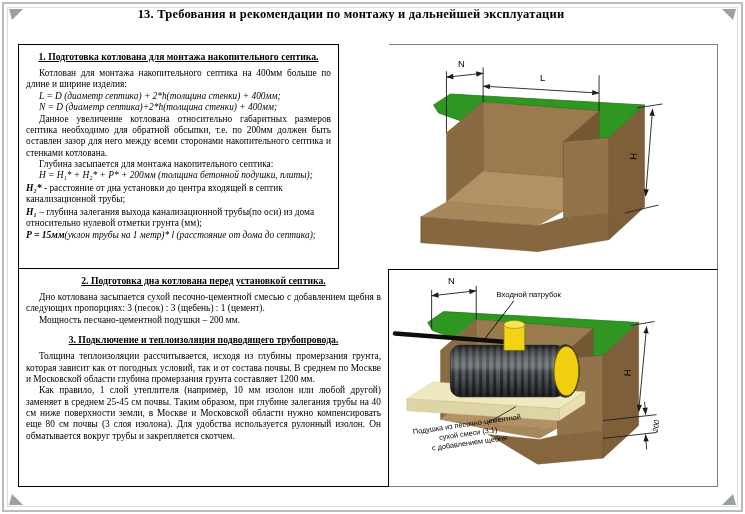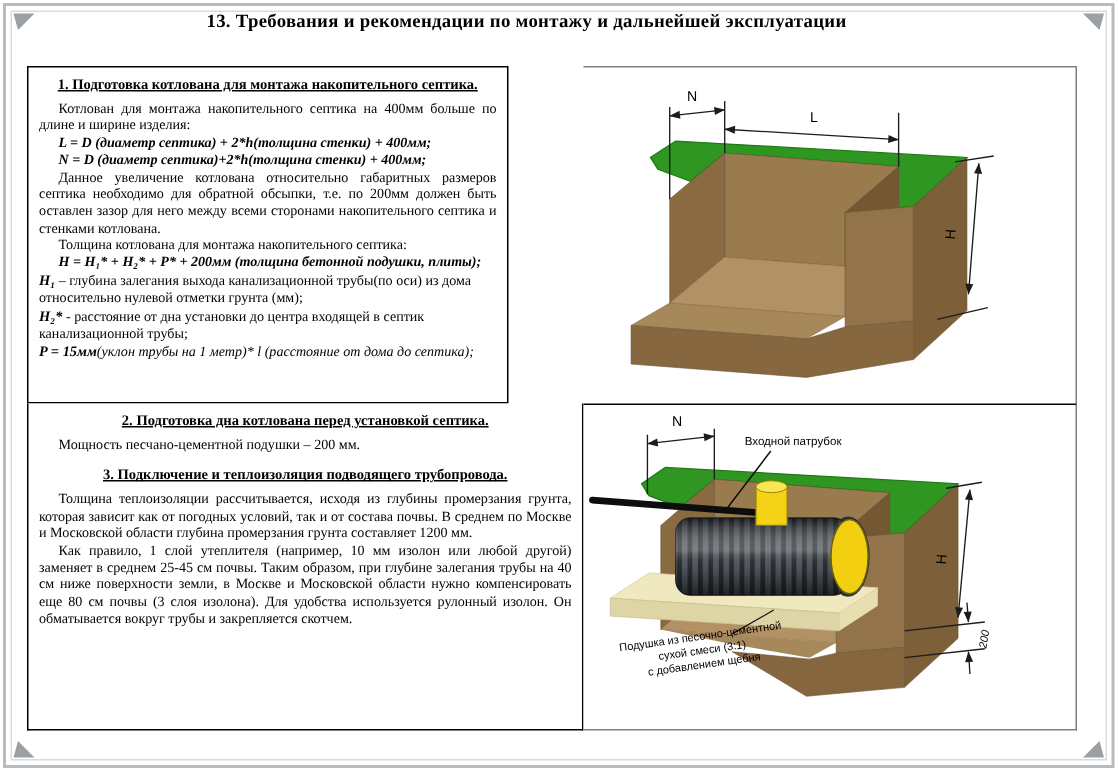--- a/index.html
+++ b/index.html
@@ -22,21 +22,21 @@
 
   .layout{position:absolute;left:18px;top:44px;width:700px;height:443px;}
   .cell{position:absolute;background:#fff;box-sizing:border-box;overflow:hidden;}
   .cell-text1{left:0;top:0;width:321px;height:225px;border:1px solid #000;padding:3px 7px 2px;}
   .cell-text2{left:0;top:225px;width:371px;height:218px;border:1px solid #000;border-top:none;padding:3px 7px 2px;}
   .cell-fig1{left:371px;top:0;width:329px;height:225px;border:1px solid #808080;border-left:none;border-bottom:none;}
   .cell-fig2{left:371px;top:225px;width:329px;height:218px;border:1px solid #808080;border-left:none;border-top:1px solid #000;}
 
   .sec-h{text-align:center;font-weight:bold;text-decoration:underline;font-size:9.7px;margin:3px 0 6px;}
   .cell p{margin:0;font-size:9.4px;line-height:1.21;text-align:justify;text-indent:13px;}
-  .formula{font-weight:bold;font-style:italic;text-align:left;font-size:9.6px;}
+  .formula{font-weight:normal;font-style:italic;text-align:left;font-size:9.6px;}
   .def{text-indent:0 !important;text-align:left !important;}
   .term{font-weight:bold;font-style:italic;font-size:9.6px;}
   .it{font-style:italic;}
   .sp{height:5px;}
   svg{display:block;}
   svg text{font-family:"Liberation Sans","DejaVu Sans",sans-serif;fill:#000;}
 </style>
 </head>
 <body>
 
@@ -50,29 +50,30 @@
 <div class="title">13. Требования и рекомендации по монтажу и дальнейшей эксплуатации</div>
 
 <div class="layout">
 
   <div class="cell cell-text1">
     <div class="sec-h">1. Подготовка котлована для монтажа накопительного септика.</div>
     <p>Котлован для монтажа накопительного септика на 400мм больше по длине и ширине изделия:</p>
     <p class="formula">L = D (диаметр септика) + 2*h(толщина стенки) + 400мм;</p>
     <p class="formula">N = D (диаметр септика)+2*h(толщина стенки) + 400мм;</p>
     <p>Данное увеличение котлована относительно габаритных размеров септика необходимо для обратной обсыпки, т.е. по 200мм должен быть оставлен зазор для него между всеми сторонами накопительного септика и стенками котлована.</p>
-    <p>Толщина котлована для монтажа накопительного септика:</p>
+    <p>Глубина засыпается для монтажа накопительного септика:</p>
     <p class="formula">H = H₁* + H₂* + P* + 200мм (толщина бетонной подушки, плиты);</p>
+    <p class="def"><span class="term">H₂*</span><span> - расстояние от дна установки до центра входящей в септик канализационной трубы;</span></p>
     <p class="def"><span class="term">H₁</span><span> – глубина залегания выхода канализационной трубы(по оси) из дома относительно нулевой отметки грунта (мм);</span></p>
-    <p class="def"><span class="term">H₂*</span><span> - расстояние от дна установки до центра входящей в септик канализационной трубы;</span></p>
     <p class="def"><span class="term">P = 15мм</span><span class="it">(уклон трубы на 1 метр)* l (расстояние от дома до септика);</span></p>
   </div>
 
   <div class="cell cell-text2">
     <div class="sec-h">2. Подготовка дна котлована перед установкой септика.</div>
+    <p>Дно котлована засыпается сухой песочно-цементной смесью с добавлением щебня в следующих пропорциях: 3 (песок) : 3 (щебень) : 1 (цемент).</p>
     <p>Мощность песчано-цементной подушки – 200 мм.</p>
     <div class="sp"></div>
     <div class="sec-h">3. Подключение и теплоизоляция подводящего трубопровода.</div>
     <p>Толщина теплоизоляции рассчитывается, исходя из глубины промерзания грунта, которая зависит как от погодных условий, так и от состава почвы. В среднем по Москве и Московской области глубина промерзания грунта составляет 1200 мм.</p>
     <p>Как правило, 1 слой утеплителя (например, 10 мм изолон или любой другой) заменяет в среднем 25-45 см почвы. Таким образом, при глубине залегания трубы на 40 см ниже поверхности земли, в Москве и Московской области нужно компенсировать еще 80 см почвы (3 слоя изолона). Для удобства используется рулонный изолон. Он обматывается вокруг трубы и закрепляется скотчем.</p>
   </div>
 
   <div class="cell cell-fig1">
     <svg width="327" height="223" viewBox="0 0 330 224">
       <defs>

